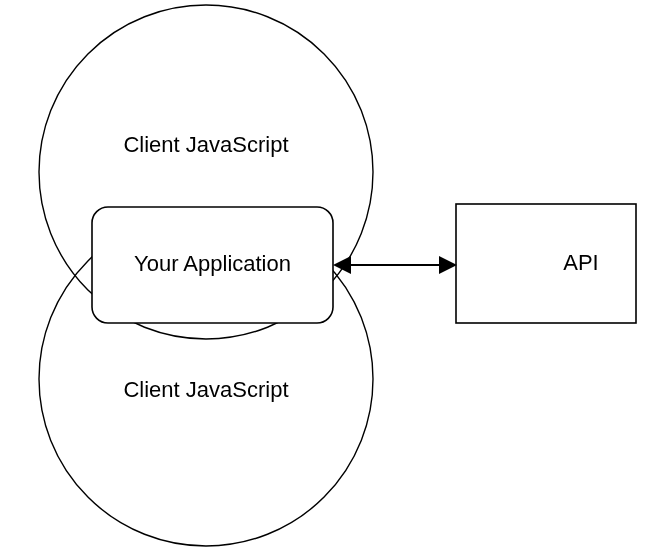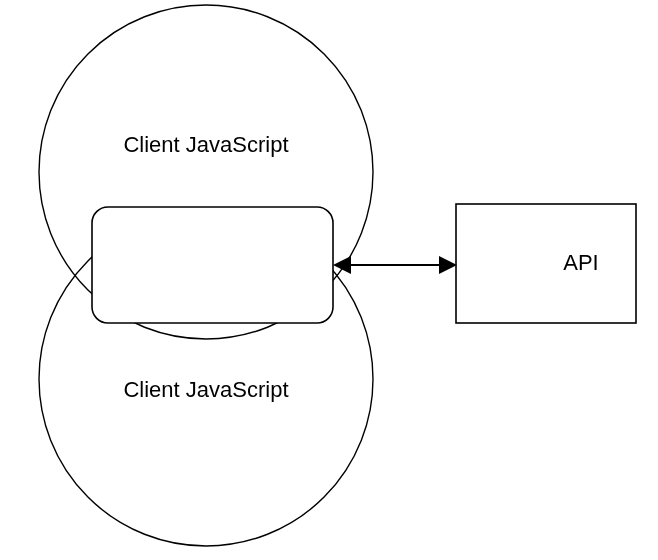--- a/index.html
+++ b/index.html
@@ -100,16 +100,17 @@
       <polygon class="edge-arrowhead" points="333,265 351,256 351,274"></polygon>
       <polygon class="edge-arrowhead" points="457,265 439,256 439,274"></polygon>
     </g>
 
   </svg>
 
   <div class="diagram-label label-venn-top">Client JavaScript</div>
 
   <div class="diagram-label label-venn-bottom">Client JavaScript</div>
 
+  <div class="diagram-label label-app">Your Application</div>
 
   <div class="diagram-label label-api">API</div>
 
 </div>
 
 </body></html>

